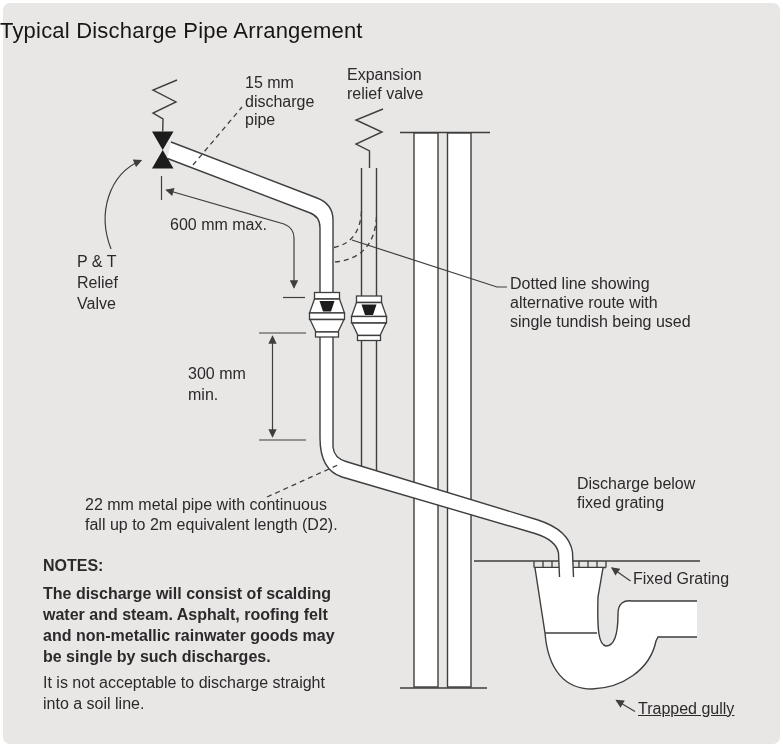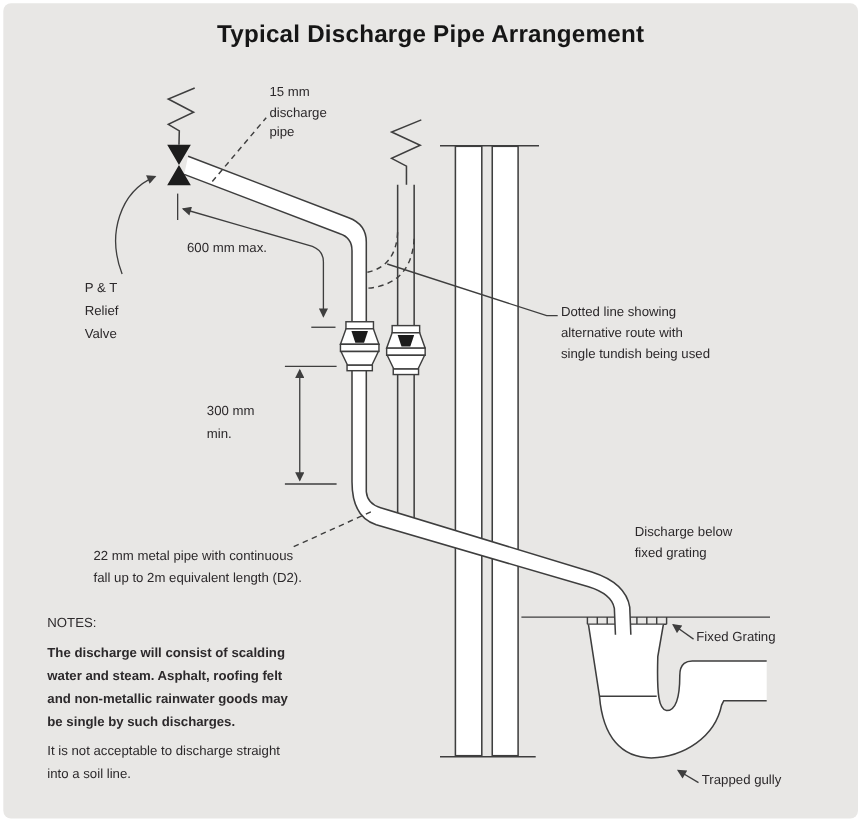--- a/index.html
+++ b/index.html
@@ -1,26 +1,26 @@
 <!DOCTYPE html>
 <html><head>
 <meta charset="utf-8">
 <style>
   html,body{margin:0;padding:0;background:#ffffff;}
   #stage{position:relative;width:783px;height:753px;background:#ffffff;
          font-family:"Liberation Sans", sans-serif;overflow:hidden;}
   #panel{position:absolute;left:3px;top:3px;width:777px;height:741px;
          background:#e8e7e5;border-radius:7px;}
   #linework{position:absolute;left:0;top:0;}
-  .lbl{position:absolute;color:#2c292b;font-size:12px;line-height:20px;white-space:nowrap;}
+  .lbl{position:absolute;color:#2c292b;font-size:16px;line-height:20px;white-space:nowrap;}
   .lbl.center{text-align:left;}
-  #title{position:absolute;left:0;top:18px;width:783px;text-align:center;
-         font-size:22px;font-weight:bold;color:#161616;letter-spacing:.2px;}
+  #title{position:absolute;left:0;top:18px;width:783px;text-align:left;
+         font-size:22px;font-weight:normal;color:#161616;letter-spacing:.2px;}
   .lh18{line-height:18.5px;} .lh19{line-height:19px;} .lh21{line-height:21px;}
-  .bold{font-weight:normal;}
+  .bold{font-weight:bold;}
 </style>
 </head>
 <body>
 
 <div id="stage">
   <div id="panel"></div>
 
   <svg id="linework" width="783" height="753" viewBox="0 0 783 753">
     <defs>
       <marker id="arr" viewBox="0 0 10 10" refX="8.5" refY="5" markerWidth="8.5" markerHeight="7" orient="auto-start-reverse" markerUnits="strokeWidth">
@@ -113,20 +113,24 @@
   </svg>
 
   <div id="title">Typical Discharge Pipe Arrangement</div>
 
   <div class="lbl lh18" style="left:245px;top:74px;">
     <div>15 mm</div>
     <div>discharge</div>
     <div>pipe</div>
   </div>
 
+  <div class="lbl lh19" style="left:347px;top:65px;">
+    <div>Expansion</div>
+    <div>relief valve</div>
+  </div>
 
   <div class="lbl center lh21" style="left:77px;top:251px;width:80px;">
     <div>P &amp; T</div>
     <div>Relief</div>
     <div>Valve</div>
   </div>
 
   <div class="lbl" style="left:170px;top:215px;text-align:right;">600 mm max.</div>
 
   <div class="lbl center lh21" style="left:188px;top:363px;width:90px;">
@@ -159,14 +163,14 @@
     <div>be single by such discharges.</div>
   </div>
 
   <div class="lbl lh21" style="left:43px;top:672px;">
     <div>It is not acceptable to discharge straight</div>
     <div>into a soil line.</div>
   </div>
 
   <div class="lbl" style="left:633px;top:569px;">Fixed Grating</div>
 
-  <div class="lbl" style="left:638px;top:699px;">Trapped gully</div>
+  <div class="lbl" style="left:638px;top:699px;text-decoration:underline;">Trapped gully</div>
 </div>
 
 </body></html>

